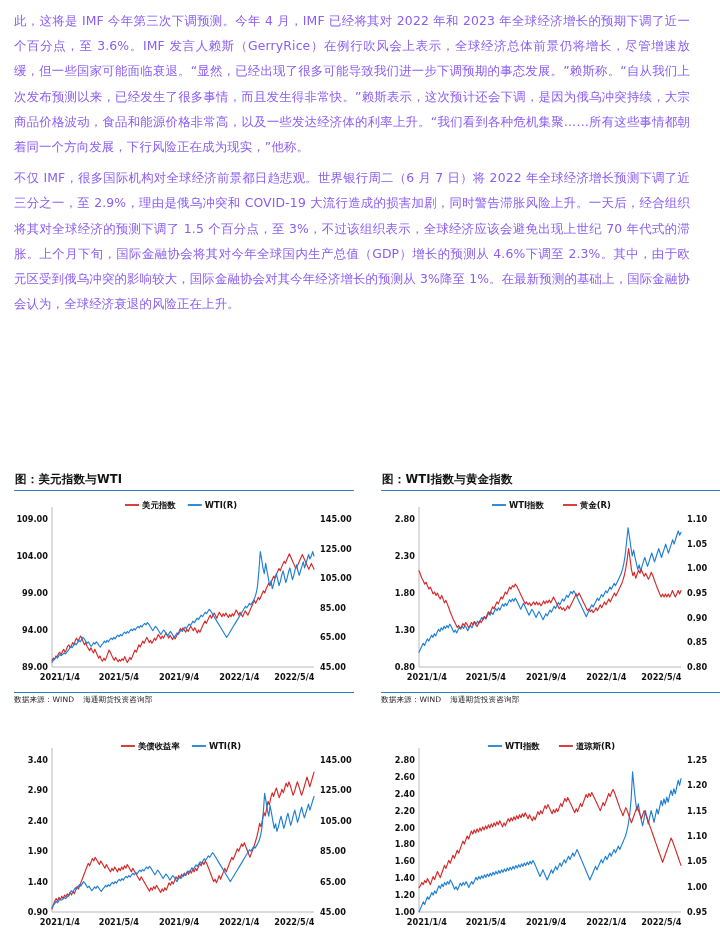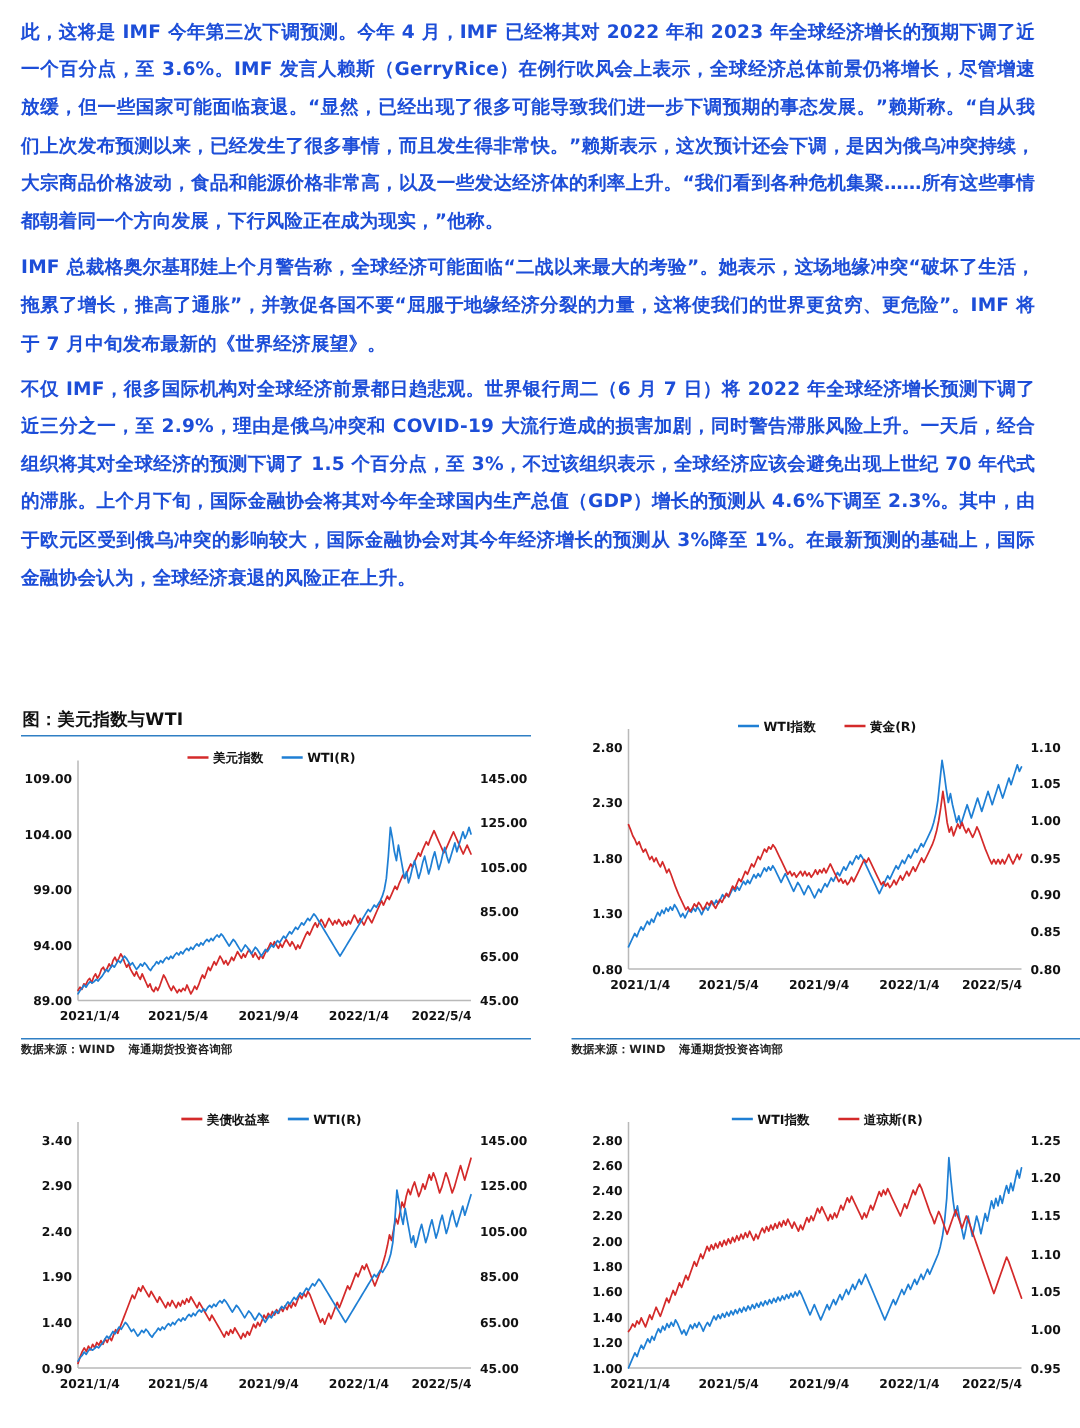--- a/index.html
+++ b/index.html
@@ -20,22 +20,22 @@
   }
   
   .article { padding-top: 8px; }
   .para {
     font-size: 12.4px;
     line-height: 25.2px;
     text-align: justify;
     text-justify: inter-character;
     letter-spacing: 0.15px;
     margin: 0 16px 6px 0;
-    color: #1d4ed8;
-    font-weight: 700;
+    color: #8b5cf6;
+    font-weight: 400;
   }
   .para.tight { margin-bottom: 5px; }
 
   
   .charts {
     position: absolute;
     left: 14px;
     right: 14px;
     top: 470px;
     display: grid;
@@ -64,40 +64,39 @@
     position: relative;
     padding-top: 2px;
   }
   .chart-body svg { display: block; }
   .chart-source {
     border-top: 1.4px solid #2f7fc4;
     font-size: 7.6px;
     color: #222;
     padding-top: 2px;
     letter-spacing: .1px;
-    font-weight: 700;
+    font-weight: 400;
     white-space: nowrap;
   }
   .chart-source .sp { display: inline-block; width: 9px; }
 
   text { font-family: "DejaVu Sans", "Liberation Sans", sans-serif; }
   .tick { font-size: 8.2px; font-weight: 700; fill: #111; }
   .xtick { font-size: 8.2px; font-weight: 700; fill: #111; }
   .legend-txt { font-size: 8.4px; font-weight: 700; fill: #111; }
   .axis-line { stroke: #b9b9b9; stroke-width: 1; }
   .series-line { fill: none; stroke-width: 1.15; stroke-linejoin: round; stroke-linecap: round; }
 </style>
 </head>
 <body>
 
 <div class="page">
 
   <div class="article">
     <p class="para">此，这将是 IMF 今年第三次下调预测。今年 4 月，IMF 已经将其对 2022 年和 2023 年全球经济增长的预期下调了近一个百分点，至 3.6%。IMF 发言人赖斯（GerryRice）在例行吹风会上表示，全球经济总体前景仍将增长，尽管增速放缓，但一些国家可能面临衰退。“显然，已经出现了很多可能导致我们进一步下调预期的事态发展。”赖斯称。“自从我们上次发布预测以来，已经发生了很多事情，而且发生得非常快。”赖斯表示，这次预计还会下调，是因为俄乌冲突持续，大宗商品价格波动，食品和能源价格非常高，以及一些发达经济体的利率上升。“我们看到各种危机集聚……所有这些事情都朝着同一个方向发展，下行风险正在成为现实，”他称。</p>
-    <p class="para tight">IMF 总裁格奥尔基耶娃上个月警告称，全球经济可能面临“二战以来最大的考验”。她表示，这场地缘冲突“破坏了生活，拖累了增长，推高了通胀”，并敦促各国不要“屈服于地缘经济分裂的力量，这将使我们的世界更贫穷、更危险”。IMF 将于 7 月中旬发布最新的《世界经济展望》。</p>
     <p class="para tight">不仅 IMF，很多国际机构对全球经济前景都日趋悲观。世界银行周二（6 月 7 日）将 2022 年全球经济增长预测下调了近三分之一，至 2.9%，理由是俄乌冲突和 COVID-19 大流行造成的损害加剧，同时警告滞胀风险上升。一天后，经合组织将其对全球经济的预测下调了 1.5 个百分点，至 3%，不过该组织表示，全球经济应该会避免出现上世纪 70 年代式的滞胀。上个月下旬，国际金融协会将其对今年全球国内生产总值（GDP）增长的预测从 4.6%下调至 2.3%。其中，由于欧元区受到俄乌冲突的影响较大，国际金融协会对其今年经济增长的预测从 3%降至 1%。在最新预测的基础上，国际金融协会认为，全球经济衰退的风险正在上升。</p>
   </div>
 
   <div class="charts">
 
     <div class="chart-card">
       <div class="chart-title">图：美元指数与WTI</div>
       <div class="chart-body">
         <svg id="svg-0" width="340" height="196" viewBox="0 0 340 196">
             <text x="34" y="177" text-anchor="end" class="tick">89.00</text>
@@ -127,20 +126,21 @@
               <text x="190.8" y="15" class="legend-txt">WTI(R)</text>
             </g>
           </svg>
       </div>
       <div class="chart-source">
         <span>数据来源：WIND</span><span class="sp"></span><span>海通期货投资咨询部</span>
       </div>
     </div>
 
     <div class="chart-card">
+      <div class="chart-title">图：WTI指数与黄金指数</div>
       <div class="chart-body">
         <svg id="svg-1" width="340" height="196" viewBox="0 0 340 196">
             <text x="34" y="177" text-anchor="end" class="tick">0.80</text>
             <text x="34" y="140" text-anchor="end" class="tick">1.30</text>
             <text x="34" y="103" text-anchor="end" class="tick">1.80</text>
             <text x="34" y="66" text-anchor="end" class="tick">2.30</text>
             <text x="34" y="29" text-anchor="end" class="tick">2.80</text>
             <text x="306" y="177" text-anchor="start" class="tick">0.80</text>
             <text x="306" y="152.33333333333334" text-anchor="start" class="tick">0.85</text>
             <text x="306" y="127.66666666666667" text-anchor="start" class="tick">0.90</text>

